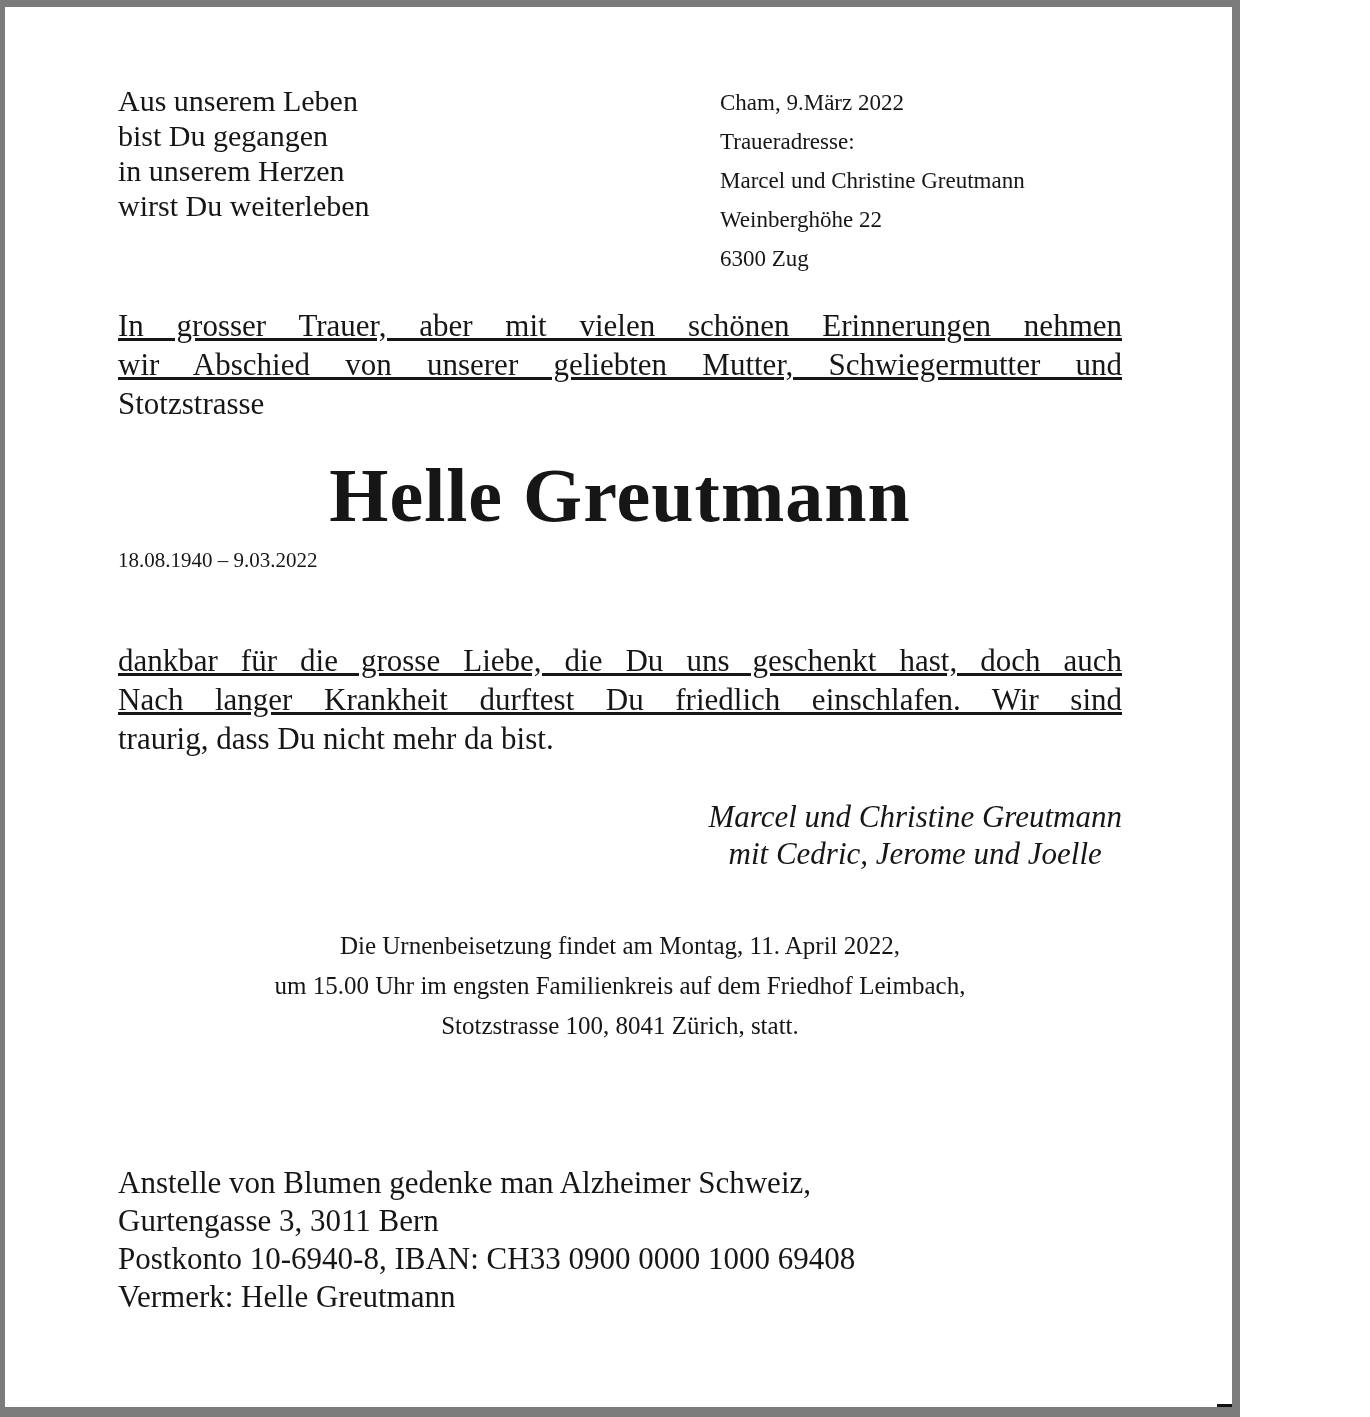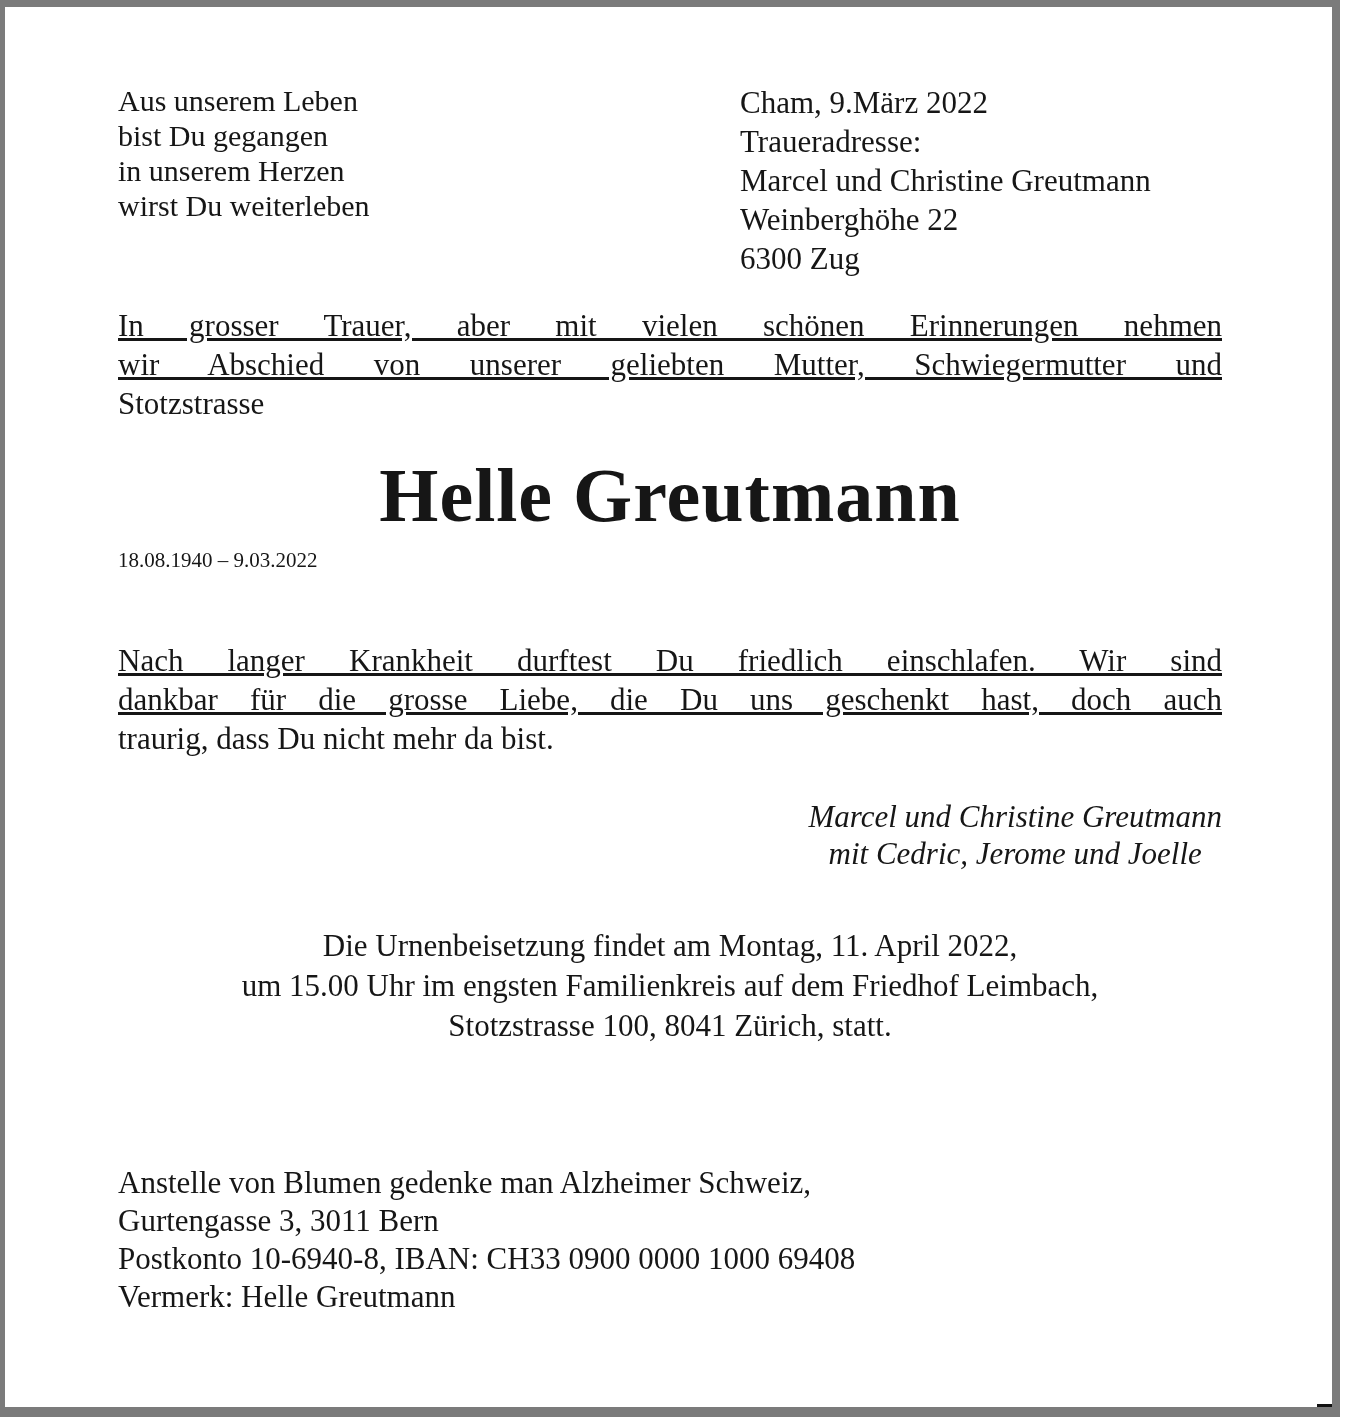--- a/index.html
+++ b/index.html
@@ -10,21 +10,21 @@
   }
   body {
     width: 1370px;
     height: 1417px;
     font-family: "Liberation Serif", "DejaVu Serif", serif;
     color: #161616;
   }
   .page {
     position: relative;
     box-sizing: border-box;
-    width: 1340px;
+    width: 1240px;
     height: 1417px;
     background: #ffffff;
     border-style: solid;
     border-color: #7b7b7b;
     border-width: 7px 8px 10px 5px;
     padding: 76px 110px 0 113px;
     overflow: hidden;
   }
 
   
@@ -32,23 +32,23 @@
     position: relative;
     min-height: 197px;
   }
   .poem {
     font-size: 30px;
     line-height: 35px;
     white-space: nowrap;
   }
   .address {
     position: absolute;
-    left: 622px;
+    left: 602px;
     top: 0;
-    font-size: 31px;
+    font-size: 23px;
     line-height: 39px;
     white-space: nowrap;
   }
 
   
   .para {
     font-size: 31px;
     line-height: 39px;
   }
   .para .jline {
@@ -85,21 +85,21 @@
     text-align: center;
     font-style: italic;
     font-size: 31px;
     line-height: 37px;
   }
 
   
   .ceremony {
     margin-top: 54px;
     text-align: center;
-    font-size: 31px;
+    font-size: 25px;
     line-height: 40px;
   }
   .donation {
     margin-top: 118px;
     text-align: left;
     font-size: 31px;
     line-height: 38px;
   }
 
   .artifact {
@@ -135,22 +135,22 @@
   <div class="para intro">
     <div class="jline">In grosser Trauer, aber mit vielen schönen Erinnerungen nehmen</div>
     <div class="jline">wir Abschied von unserer geliebten Mutter, Schwiegermutter und</div>
     <div class="lastline">Stotzstrasse</div>
   </div>
 
   <div class="name">Helle Greutmann</div>
   <div class="dates">18.08.1940 – 9.03.2022</div>
 
   <div class="para eulogy">
+    <div class="jline">dankbar für die grosse Liebe, die Du uns geschenkt hast, doch auch</div>
     <div class="jline">Nach langer Krankheit durftest Du friedlich einschlafen. Wir sind</div>
-    <div class="jline">dankbar für die grosse Liebe, die Du uns geschenkt hast, doch auch</div>
     <div class="lastline">traurig, dass Du nicht mehr da bist.</div>
   </div>
 
   <div class="family">
     <div>Marcel und Christine Greutmann</div>
     <div>mit Cedric, Jerome und Joelle</div>
   </div>
 
   <div class="ceremony">
     <div>Die Urnenbeisetzung findet am Montag, 11. April 2022,</div>

